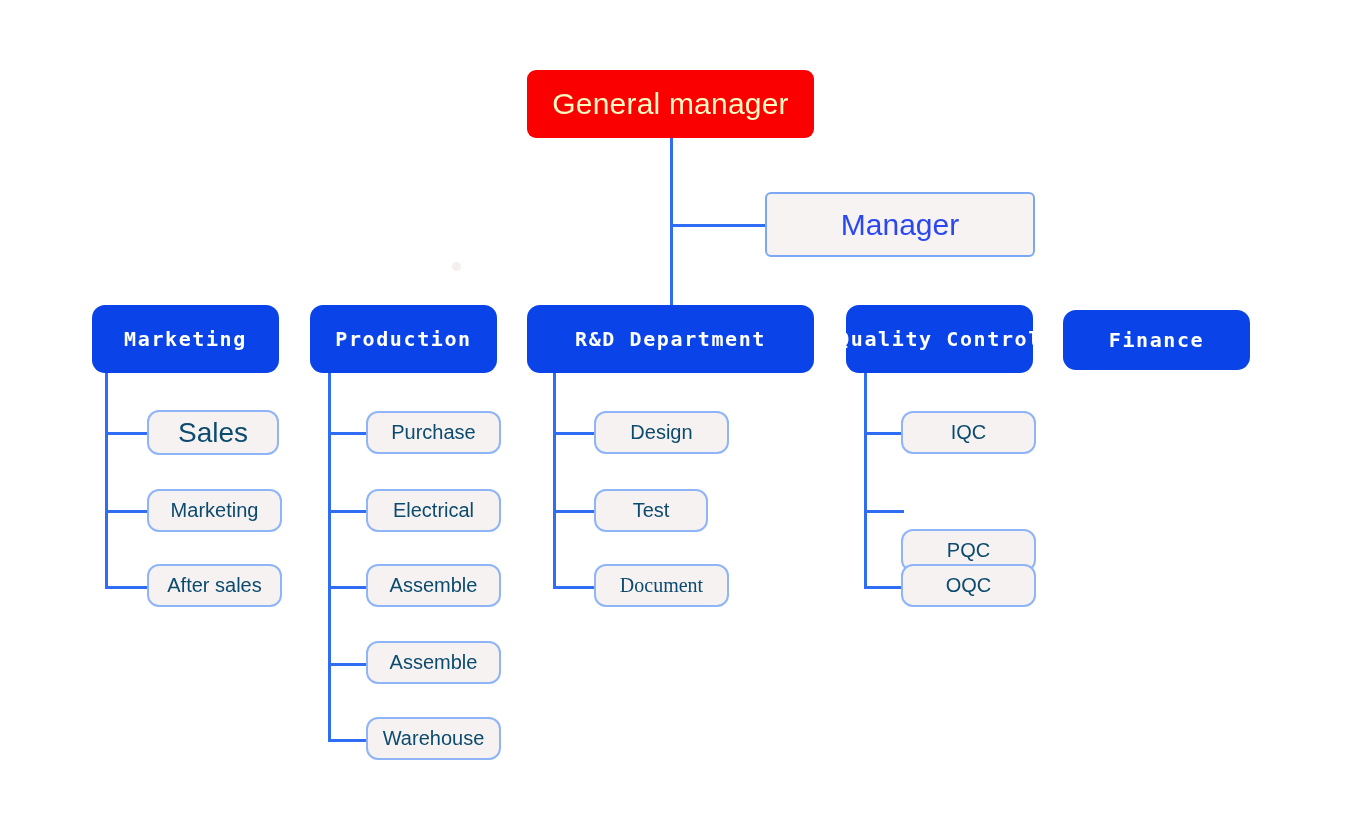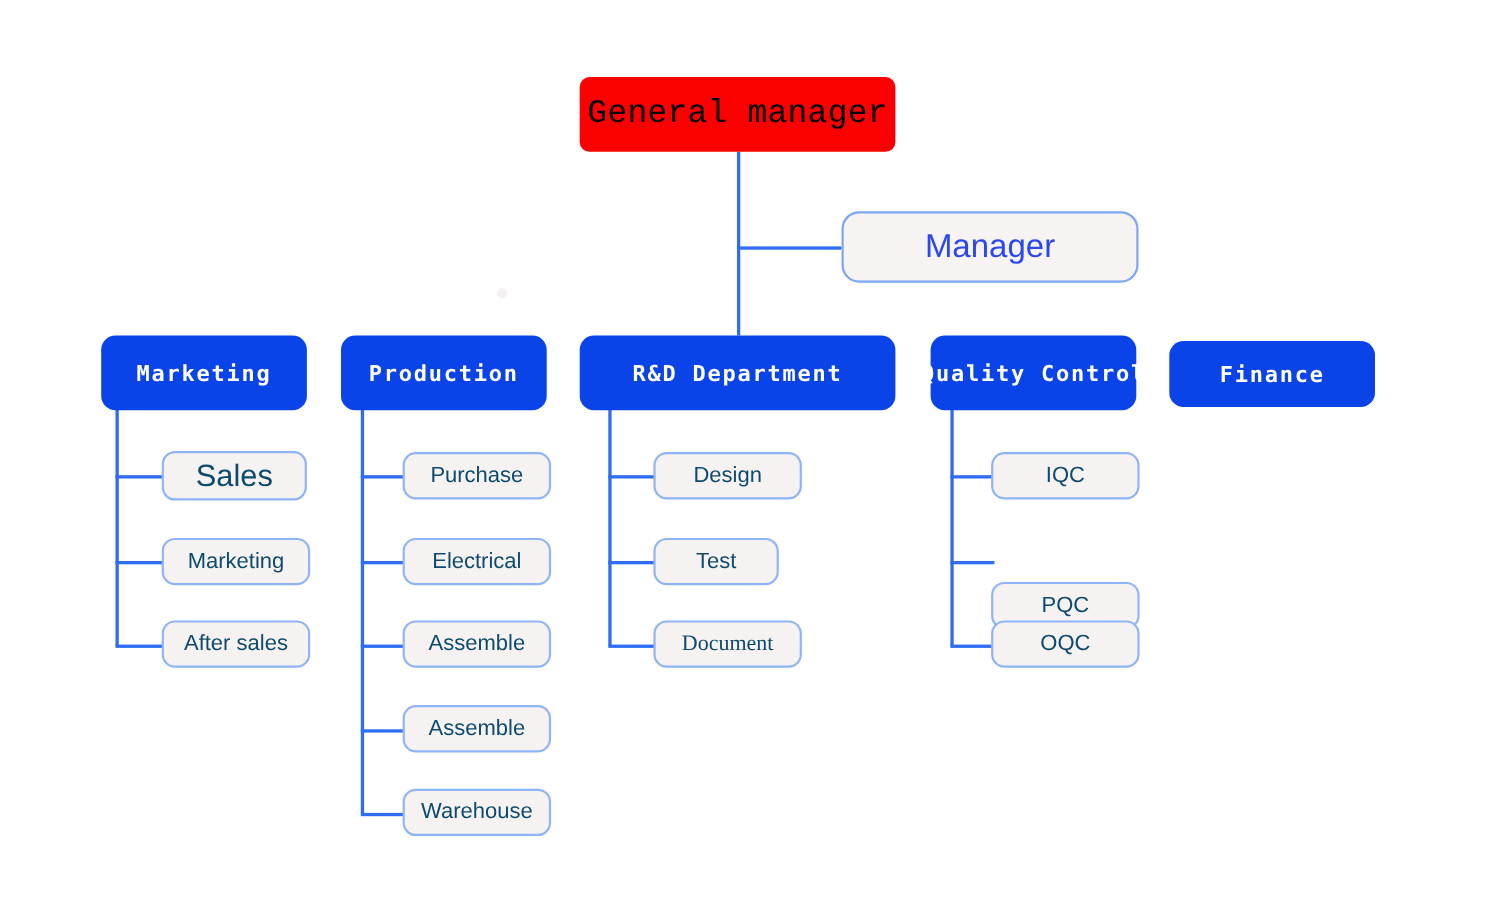--- a/index.html
+++ b/index.html
@@ -27,31 +27,31 @@
     justify-content: center;
     text-align: center;
     white-space: nowrap;
     user-select: none;
   }
 
   
   .node.root {
     background: #fa0000;
     border-radius: 9px;
-    color: #000000;
+    color: #fef9c3;
     font-size: 30px;
-    font-family: Liberation Mono, monospace;
+    font-family: Liberation Sans, sans-serif;
     letter-spacing: .2px;
   }
 
   
   .node.staff {
     background: #f6f3f2;
     border: 2px solid #7ba7f5;
-    border-radius: 16px;
+    border-radius: 6px;
     color: #2b47ef;
     font-size: 30px;
   }
 
   
   .node.dept {
     background: #0a44e8;
     border-radius: 13px;
     color: #ffffff;
     font-family: "DejaVu Sans Mono", "Liberation Mono", monospace;

